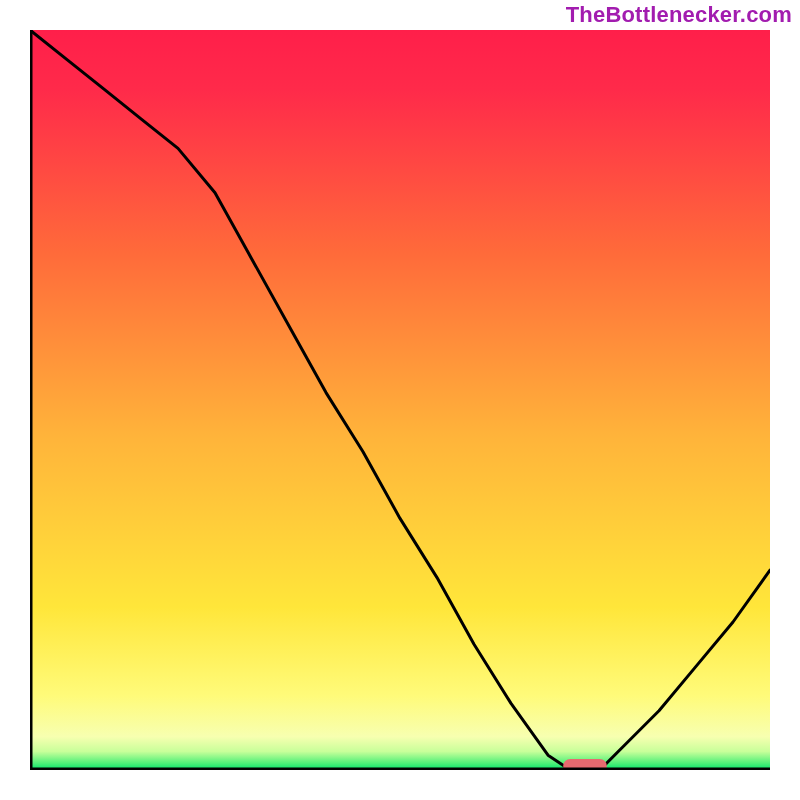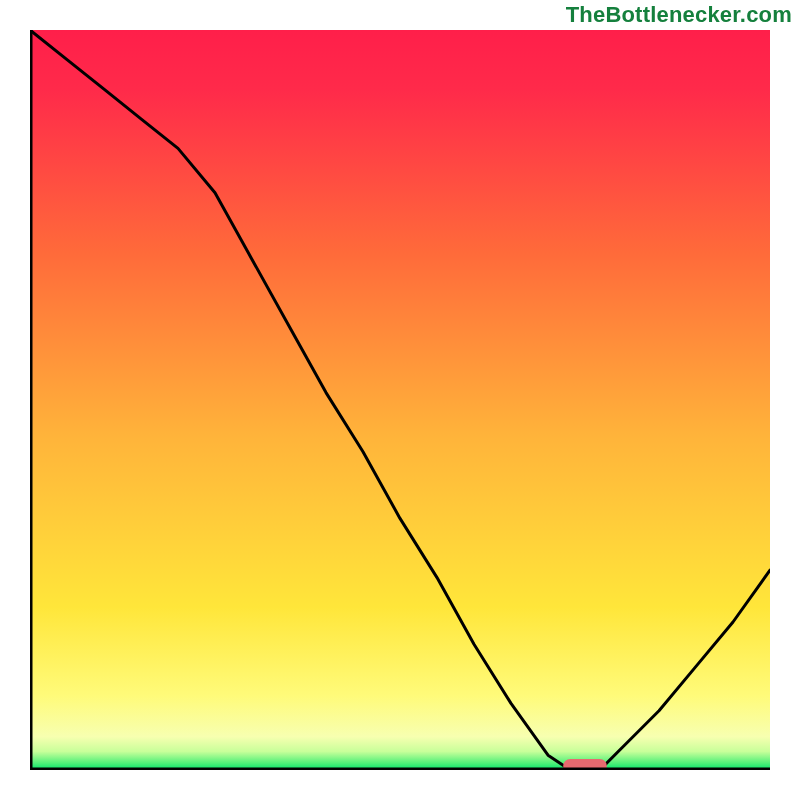--- a/index.html
+++ b/index.html
@@ -10,21 +10,21 @@
     position: relative;
     font-family: Arial, Helvetica, sans-serif;
     overflow: hidden;
   }
   .attribution {
     position: absolute;
     top: 2px;
     right: 8px;
     font-size: 22px;
     font-weight: 600;
-    color: #15803d;
+    color: #a21caf;
     letter-spacing: 0.2px;
   }
   .plot-area {
     position: absolute;
     left: 30px;
     top: 30px;
     width: 740px;
     height: 740px;
   }
   .plot-area svg {

